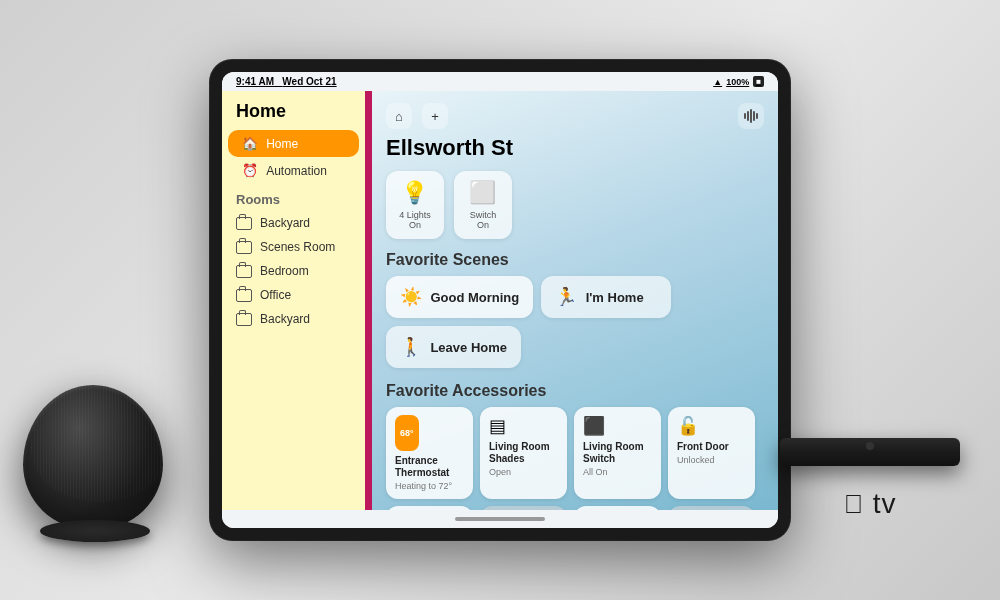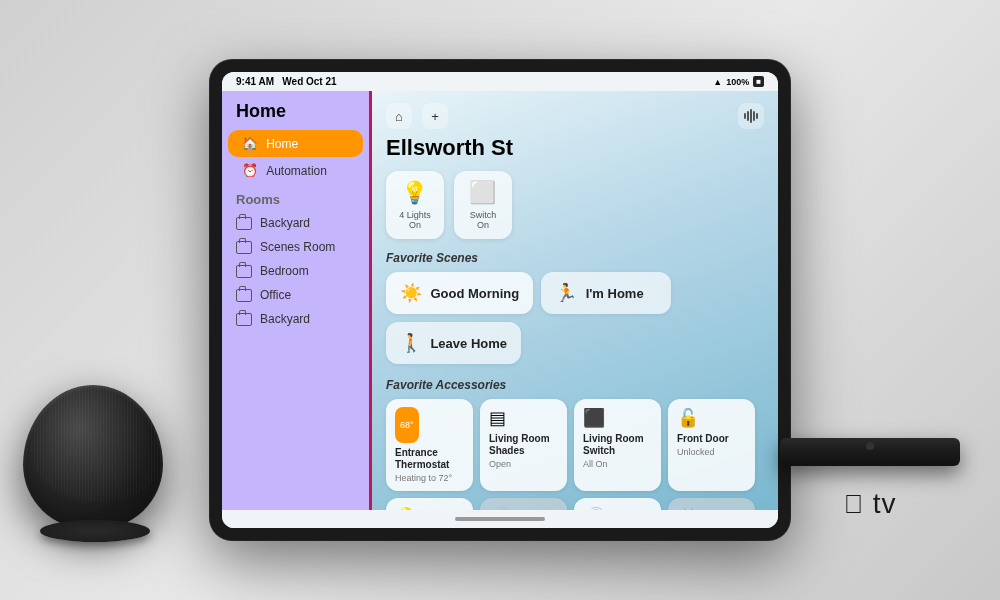--- a/index.html
+++ b/index.html
@@ -142,36 +142,37 @@
     .status-bar {
       background: #f0f4f6;
       padding: 4px 14px;
       display: flex;
       justify-content: space-between;
       align-items: center;
       font-size: 10px;
       font-weight: 600;
       color: #000;
       flex-shrink: 0;
+      text-decoration: underline;
     }
     .status-time { font-size: 10px; font-weight: 700; }
     .status-right { display: flex; gap: 4px; align-items: center; font-size: 9px; }
 
     
     .app-content {
       display: flex;
       flex: 1;
       overflow: hidden;
     }
 
     
     .sidebar {
       width: 150px;
-      background: #c4b5fd;
-      border-right: 3px solid #be185d;
+      background: #fef9c3;
+      border-right: 7px solid #be185d;
       padding: 10px 0;
       flex-shrink: 0;
       overflow-y: auto;
     }
     .sidebar-title {
       font-size: 18px;
       font-weight: 700;
       color: #000;
       padding: 0 14px 8px;
     }
@@ -284,25 +285,24 @@
       cursor: pointer;
       box-shadow: 0 1px 4px rgba(0,0,0,0.1);
     }
     .quick-tile .tile-icon {
       font-size: 22px;
       margin-bottom: 4px;
     }
 
     
     .section-title {
-      font-size: 12px;
+      font-size: 16px;
       font-weight: 600;
       color: #333;
       margin-bottom: 7px;
-      font-style: italic;
     }
 
     
     .scenes-grid {
       display: flex;
       flex-wrap: wrap;
       gap: 8px;
       margin-bottom: 14px;
     }
     .scene-tile {
@@ -356,21 +356,21 @@
     }
     .acc-status {
       font-size: 9px;
       color: #777;
       margin-top: 2px;
     }
     .acc-temp-badge {
       background: #FF9500;
       color: white;
       font-size: 9px;
-      font-weight: 400;
+      font-weight: 700;
       border-radius: 8px;
       padding: 13px 5px;
       display: inline-block;
       margin-bottom: 4px;
     }
 
     
     .home-indicator {
       height: 18px;
       display: flex;

